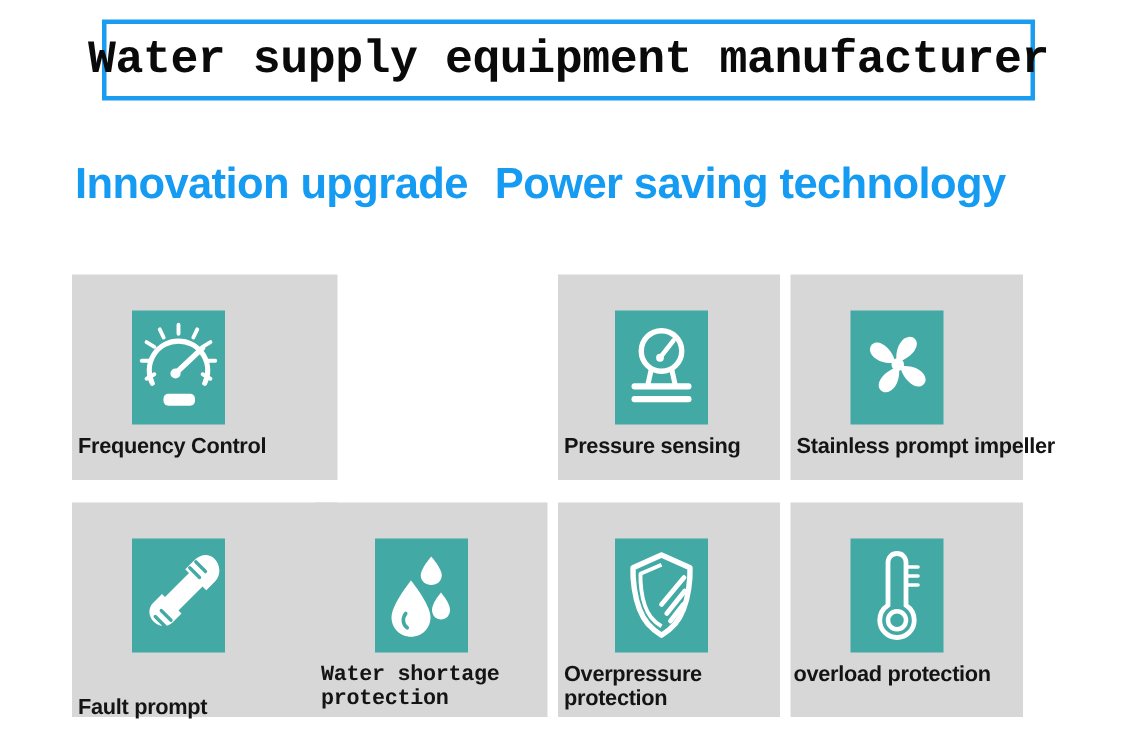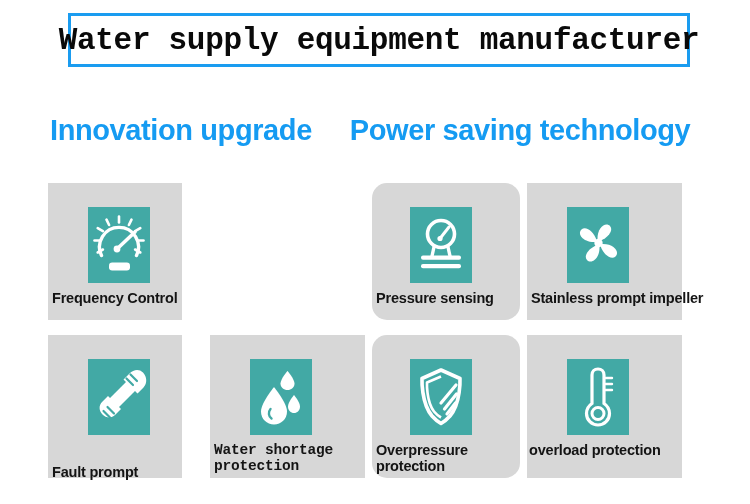--- a/index.html
+++ b/index.html
@@ -41,22 +41,21 @@
   }
 
   
   .subtitle-row {
     position: absolute;
     left: 50px;
     top: 109px;
     width: 660px;
     height: 42px;
     display: flex;
-    align-items: center;
-    gap: 38px;
+    gap: 18px;
   }
   .subtitle-text {
     font-size: 29px;
     font-weight: bold;
     color: #159bf2;
     white-space: nowrap;
     letter-spacing: -0.4px;
     line-height: 1;
   }
 
@@ -68,23 +67,23 @@
     width: 660px;
     height: 295px;
   }
   .card {
     position: absolute;
     background: #d7d7d7;
     box-sizing: border-box;
   }
   .card.r1 { top: 0px;   height: 137px; }
   .card.r2 { top: 152px; height: 143px; }
-  .card.c1 { left: 0px;   width: 134px; }
+  .card.c1 { left: 0px;   width: 177px; }
   .card.c2 { left: 162px; width: 155px; }
-  .card.c3 { left: 324px; width: 148px; border-radius: 15px; }
+  .card.c3 { left: 324px; width: 148px; }
   .card.c4 { left: 479px; width: 155px; }
 
   .icon-box {
     position: absolute;
     left: 40px;
     top: 24px;
     width: 62px;
     height: 76px;
     background: #42a9a5;
   }

